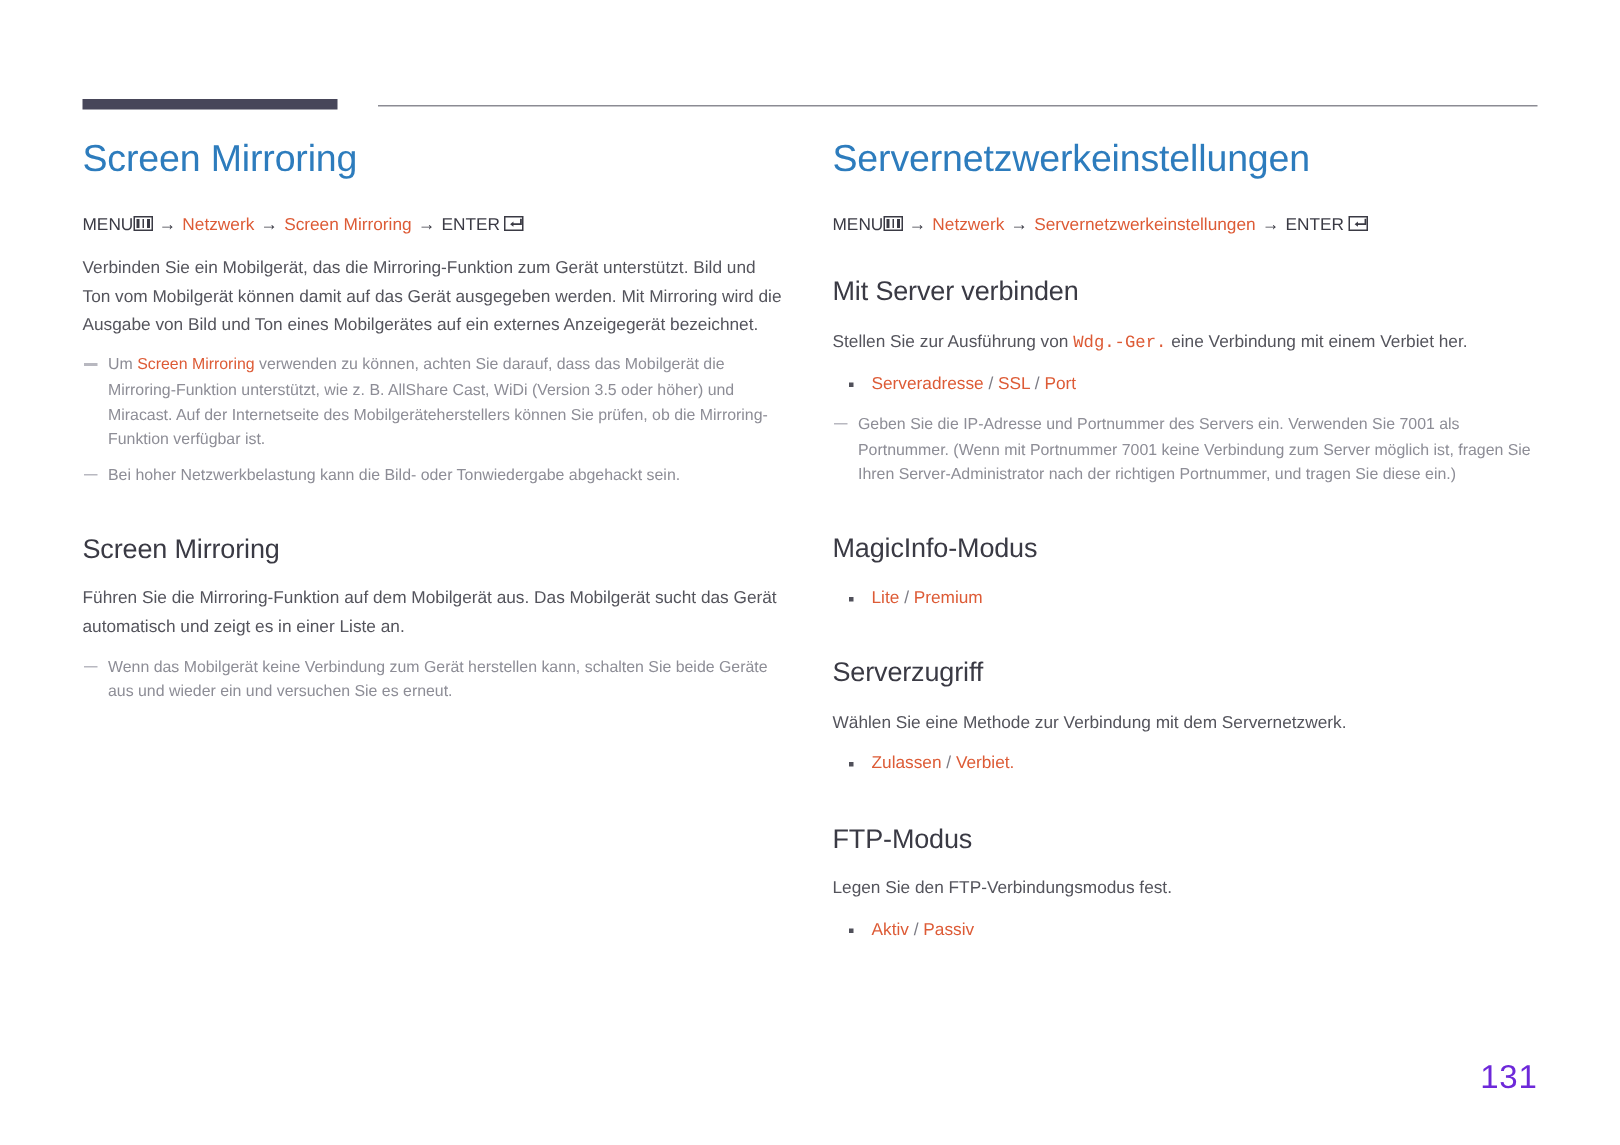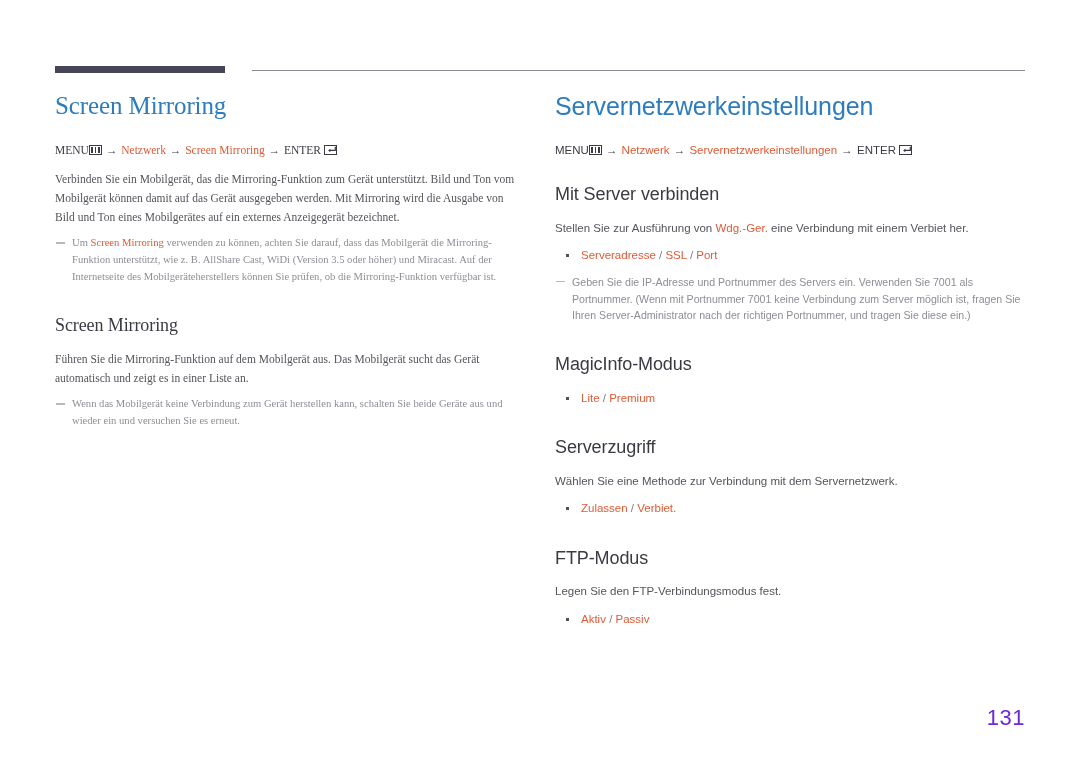--- a/index.html
+++ b/index.html
@@ -49,21 +49,21 @@
     height: 1px;
     background: #8b8b93;
   }
 
   
   .col {
     position: absolute;
     top: 92px;
     width: 470px;
   }
-  .col-left  { left: 55px; font-family: Liberation Serif, serif; }
+  .col-left  { left: 55px; }
   .col-right { left: 555px; }
 
   
   .h1 {
     font-size: 25px;
     line-height: 1.15;
     font-weight: 400;
     color: #2d7cbd;
     margin: 0 0 22px 0;
     letter-spacing: -0.1px;
@@ -122,21 +122,21 @@
   }
   .ico-enter svg { position: absolute; left: 1px; top: 0px; }
 
   
   .p {
     font-size: 11.5px;
     line-height: 1.62;
     color: #54545c;
     margin: 0 0 9px 0;
   }
-  .p .accent { color: #dd5b36; }
+  .p .accent { color: #dd5b36; font-family: Liberation Mono, monospace; }
 
   
   .note {
     position: relative;
     font-size: 10.6px;
     line-height: 1.58;
     color: #8d8d96;
     margin: 0 0 7px 0;
     padding-left: 17px;
   }
@@ -201,20 +201,21 @@
       <span>MENU</span><span class="ico-menu"><i></i><i></i><i></i></span><span class="arrow">→</span> <span class="accent">Netzwerk</span> <span class="arrow">→</span> <span class="accent">Screen Mirroring</span> <span class="arrow">→</span> <span>ENTER</span><span class="ico-enter"><svg width="11" height="8" viewBox="0 0 11 8">
             <path d="M9.3 0.8 L9.3 4.4 L3.2 4.4" fill="none" stroke="#3a3a44" stroke-width="1.2"></path>
             <path d="M4.3 2.7 L2.1 4.45 L4.3 6.2 Z" fill="#3a3a44"></path>
           </svg></span>
     </div>
 
     <p class="p">Verbinden Sie ein Mobilgerät, das die Mirroring-Funktion zum Gerät unterstützt. Bild und Ton vom Mobilgerät können damit auf das Gerät ausgegeben werden. Mit Mirroring wird die Ausgabe von Bild und Ton eines Mobilgerätes auf ein externes Anzeigegerät bezeichnet.</p>
 
     <div class="note-group">
       <p class="note"><span>Um </span><span class="accent">Screen Mirroring</span><span> verwenden zu können, achten Sie darauf, dass das Mobilgerät die Mirroring-Funktion unterstützt, wie z. B. AllShare Cast, WiDi (Version 3.5 oder höher) und Miracast. Auf der Internetseite des Mobilgeräteherstellers können Sie prüfen, ob die Mirroring-Funktion verfügbar ist.</span></p>
+      <p class="note">Bei hoher Netzwerkbelastung kann die Bild- oder Tonwiedergabe abgehackt sein.</p>
     </div>
 
     <h2 class="h2">Screen Mirroring</h2>
     <p class="p">Führen Sie die Mirroring-Funktion auf dem Mobilgerät aus. Das Mobilgerät sucht das Gerät automatisch und zeigt es in einer Liste an.</p>
     <p class="note">Wenn das Mobilgerät keine Verbindung zum Gerät herstellen kann, schalten Sie beide Geräte aus und wieder ein und versuchen Sie es erneut.</p>
 
   </div>
 
   <div class="col col-right">
 

